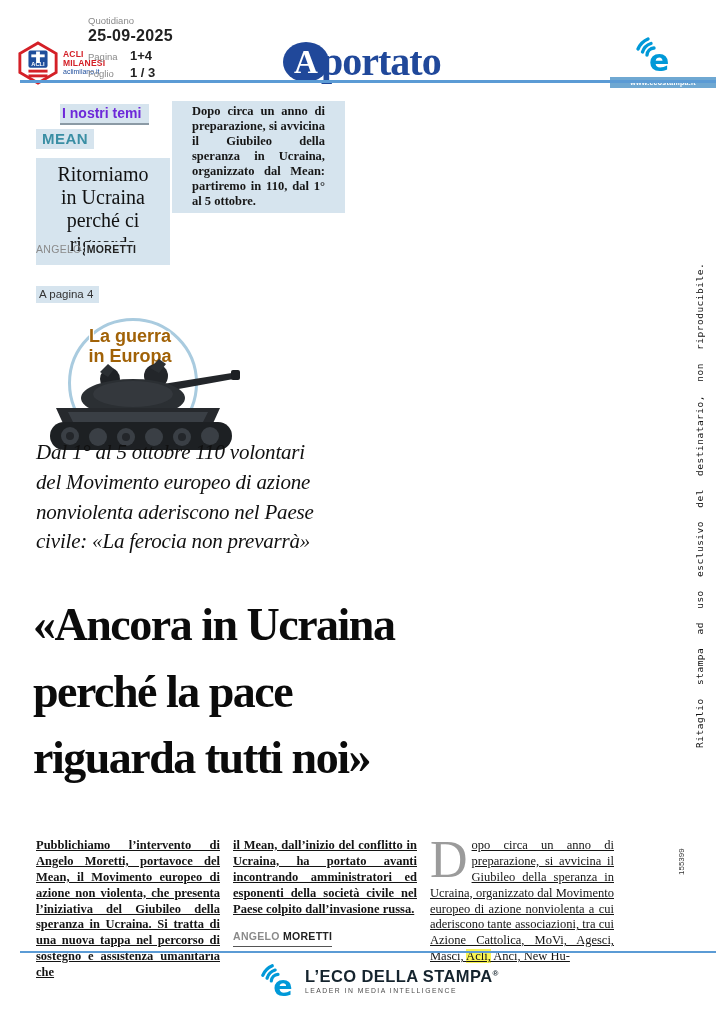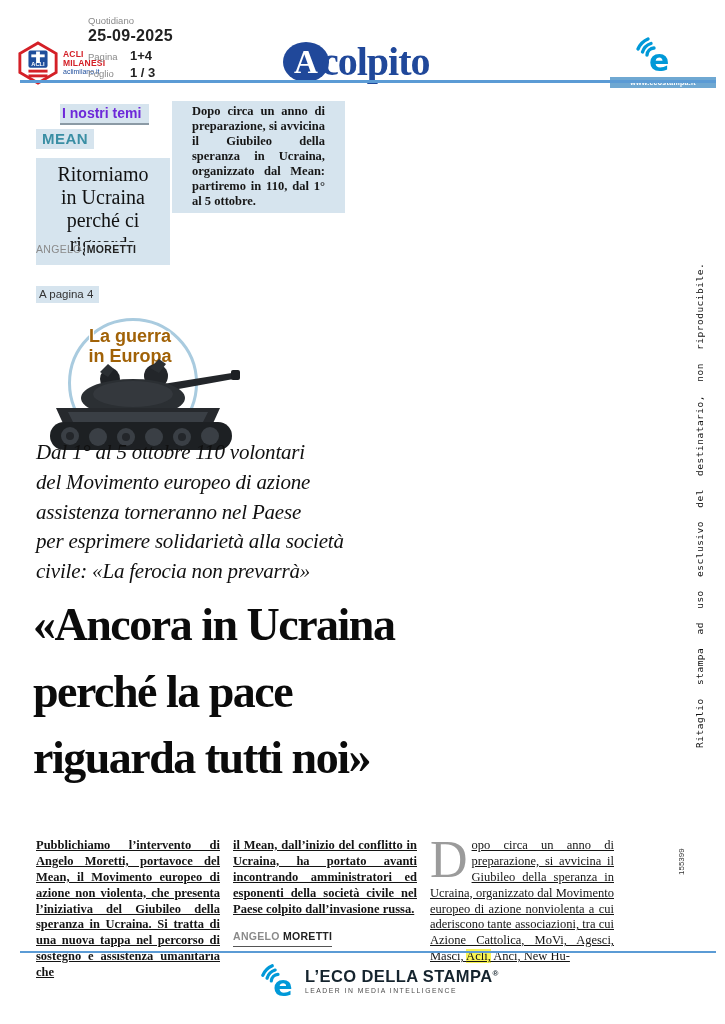--- a/index.html
+++ b/index.html
@@ -118,21 +118,21 @@
     <div class="meta-row">
       <span class="meta-label">Foglio</span>
       <span class="meta-val">1 / 3</span>
     </div>
   </div>
 
   <div class="abs masthead">
     <div class="masthead-oval">
       <span class="masthead-a">A</span>
     </div>
-    <span class="masthead-rest">colpito</span>
+    <span class="masthead-rest">portato</span>
   </div>
 
   <div class="abs eco-top">
     <svg width="42" height="42" viewBox="0 0 42 42">
       <path d="M5 15 A 19 19 0 0 1 15 5" fill="none" stroke="#0099d8" stroke-width="3.4" stroke-linecap="round"></path>
       <path d="M9.5 18 A 13 13 0 0 1 18 9.5" fill="none" stroke="#0099d8" stroke-width="3.4" stroke-linecap="round"></path>
       <path d="M14 21 A 7.5 7.5 0 0 1 21 14" fill="none" stroke="#0099d8" stroke-width="3.4" stroke-linecap="round"></path>
       <text x="16" y="37" font-size="30" font-weight="bold" fill="#0099d8" font-family="DejaVu Sans, sans-serif">e</text>
     </svg>
   </div>
@@ -183,22 +183,21 @@
       <circle cx="172" cy="90" r="9" fill="#3a3f45"></circle>
       <circle cx="32" cy="90" r="4" fill="#23262a"></circle>
       <circle cx="88" cy="91" r="4" fill="#23262a"></circle>
       <circle cx="144" cy="91" r="4" fill="#23262a"></circle>
     </svg>
   </div>
 
   <div class="abs deck">
     <div>Dal 1° al 5 ottobre 110 volontari</div>
     <div>del Movimento europeo di azione</div>
-    <div>assistenza torneranno nel Paese</div>
-    <div>per esprimere solidarietà alla società</div>
+    <div>nonviolenta aderiscono nel Paese</div>
     <div>civile: «La ferocia non prevarrà»</div>
   </div>
 
   <div class="abs headline">
     <div>«Ancora in Ucraina</div>
     <div>perché la pace</div>
     <div>riguarda tutti noi»</div>
   </div>
 
   <div class="abs cols">

